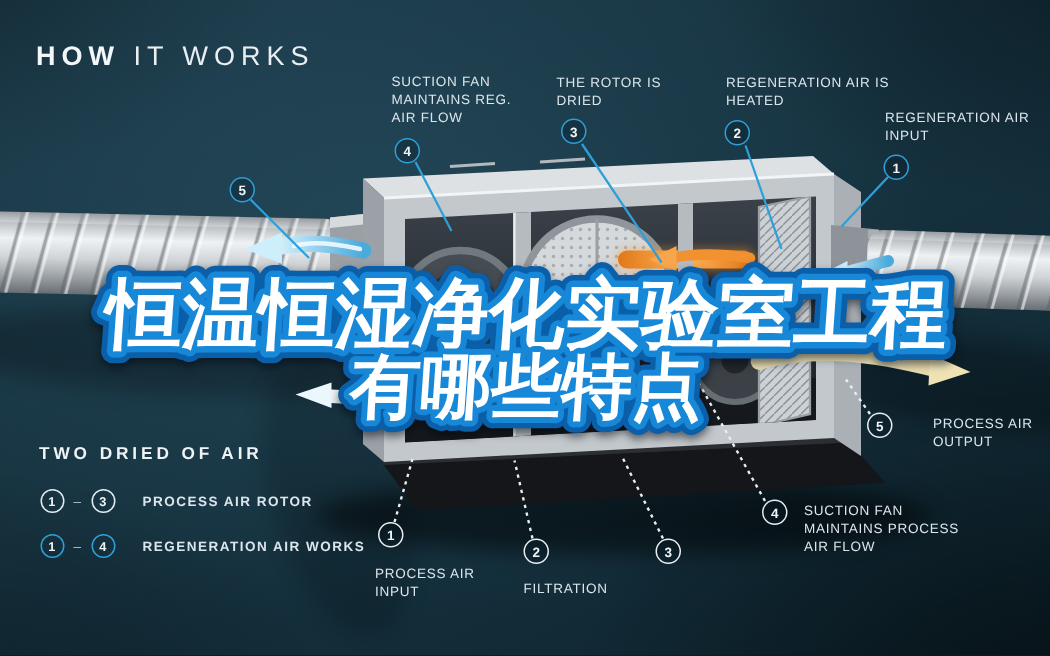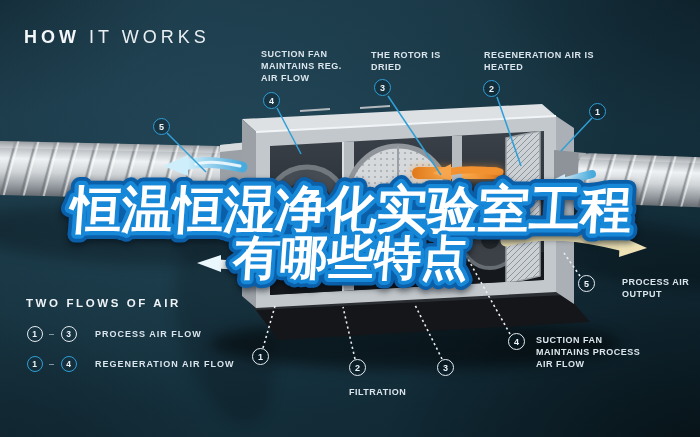--- a/index.html
+++ b/index.html
@@ -12,21 +12,21 @@
       radial-gradient(420px 300px at -4% 112%, rgba(0,0,0,.30) 0%, rgba(0,0,0,0) 60%),
       radial-gradient(420px 280px at 103% -6%, rgba(4,14,20,.55) 0%, rgba(4,14,20,0) 60%),
       radial-gradient(380px 260px at -5% -8%, rgba(4,14,20,.45) 0%, rgba(4,14,20,0) 60%),
       linear-gradient(155deg,#1d3c4b 0%, #16323f 48%, #0e2530 100%);
   }
   .scene{position:absolute;left:0;top:0;width:700px;height:437px;}
   .hl{position:absolute;left:0;top:0;width:700px;height:437px;filter:drop-shadow(0 3px 3px rgba(0,8,16,.55));}
   .title{position:absolute;left:24px;top:27px;font-size:18px;letter-spacing:4px;color:#f3f7f9;white-space:nowrap;text-align:right;}
   .title .b{font-weight:700;}
   .title .l{font-weight:300;color:#e9eff3;}
-  .label{position:absolute;font-size:9px;font-weight:700;letter-spacing:.5px;line-height:1.35;color:#dbe5ec;text-transform:uppercase;}
+  .label{position:absolute;font-size:9px;font-weight:400;letter-spacing:.5px;line-height:1.35;color:#dbe5ec;text-transform:uppercase;}
   .circ{
     position:absolute;width:15px;height:15px;border-radius:50%;
     display:flex;align-items:center;justify-content:center;
     font-size:9px;font-weight:700;color:#eef4f8;background:rgba(10,28,40,.35);
   }
   .circ.blue{border:1.6px solid #2f9fd8;}
   .circ.white{border:1.6px solid #e8eef2;}
   .legend-title{position:absolute;left:26px;top:297px;font-size:11.5px;font-weight:700;letter-spacing:2.6px;color:#eef3f6;white-space:nowrap;}
   .lrow{position:absolute;display:flex;align-items:center;font-size:9px;font-weight:700;letter-spacing:1px;color:#dbe5ec;}
   .lrow .lc{width:14px;height:14px;border-radius:50%;display:flex;align-items:center;justify-content:center;font-size:8.5px;font-weight:700;color:#eef4f8;flex:0 0 auto;}
@@ -227,59 +227,61 @@
   <div class="label" style="left:371px;top:49px;width:72px">THE ROTOR IS DRIED</div>
   <div class="circ blue" style="left:374px;top:79px">
       <span>3</span>
     </div>
 
   <div class="label" style="left:484px;top:49px;width:118px">REGENERATION AIR IS HEATED</div>
   <div class="circ blue" style="left:483px;top:80px">
       <span>2</span>
     </div>
 
+  <div class="label" style="left:590px;top:72px;width:100px">REGENERATION AIR INPUT</div>
   <div class="circ blue" style="left:589px;top:103px">
       <span>1</span>
     </div>
 
   <div class="circ white" style="left:252px;top:348px">
       <span>1</span>
     </div>
+  <div class="label" style="left:250px;top:376px;width:85px">PROCESS AIR INPUT</div>
 
   <div class="circ white" style="left:349px;top:359px">
       <span>2</span>
     </div>
   <div class="label" style="left:349px;top:386px;width:90px">FILTRATION</div>
 
   <div class="circ white" style="left:437px;top:359px">
       <span>3</span>
     </div>
 
   <div class="circ white" style="left:508px;top:333px">
       <span>4</span>
     </div>
   <div class="label" style="left:536px;top:334px;width:112px">SUCTION FAN MAINTAINS PROCESS AIR FLOW</div>
 
   <div class="circ white" style="left:578px;top:275px">
       <span>5</span>
     </div>
   <div class="label" style="left:622px;top:276px;width:80px">PROCESS AIR OUTPUT</div>
 
-  <div class="legend-title">TWO FLOWS OF AIR</div>
+  <div class="legend-title">TWO DRIED OF AIR</div>
   <div class="lrow proc" style="left:27px;top:326px">
     <span class="lc">1</span>
     <span class="dash">–</span>
     <span class="lc">3</span>
-    <span class="ltext">PROCESS AIR FLOW</span>
+    <span class="ltext">PROCESS AIR ROTOR</span>
   </div>
   <div class="lrow regen" style="left:27px;top:356px">
     <span class="lc">1</span>
     <span class="dash">–</span>
     <span class="lc">4</span>
-    <span class="ltext">REGENERATION AIR FLOW</span>
+    <span class="ltext">REGENERATION AIR WORKS</span>
   </div>
 
   <svg class="hl" viewBox="0 0 700 437">
     <g font-family="'DejaVu Sans',sans-serif" font-weight="bold" text-anchor="middle">
       <text x="366" y="227" font-size="51" transform="skewX(-4)" fill="none" stroke="#0b5ea8" stroke-width="16" stroke-linejoin="round">恒温恒湿净化实验室工程</text>
       <text x="369" y="274" font-size="47" transform="skewX(-4)" fill="none" stroke="#0b5ea8" stroke-width="15" stroke-linejoin="round">有哪些特点</text>
       <text x="366" y="227" font-size="51" transform="skewX(-4)" fill="#ffffff" stroke="#1787d8" stroke-width="8.5" stroke-linejoin="round" style="paint-order:stroke fill">恒温恒湿净化实验室工程</text>
       <text x="369" y="274" font-size="47" transform="skewX(-4)" fill="#ffffff" stroke="#1787d8" stroke-width="8" stroke-linejoin="round" style="paint-order:stroke fill">有哪些特点</text>
     </g>
   </svg>

